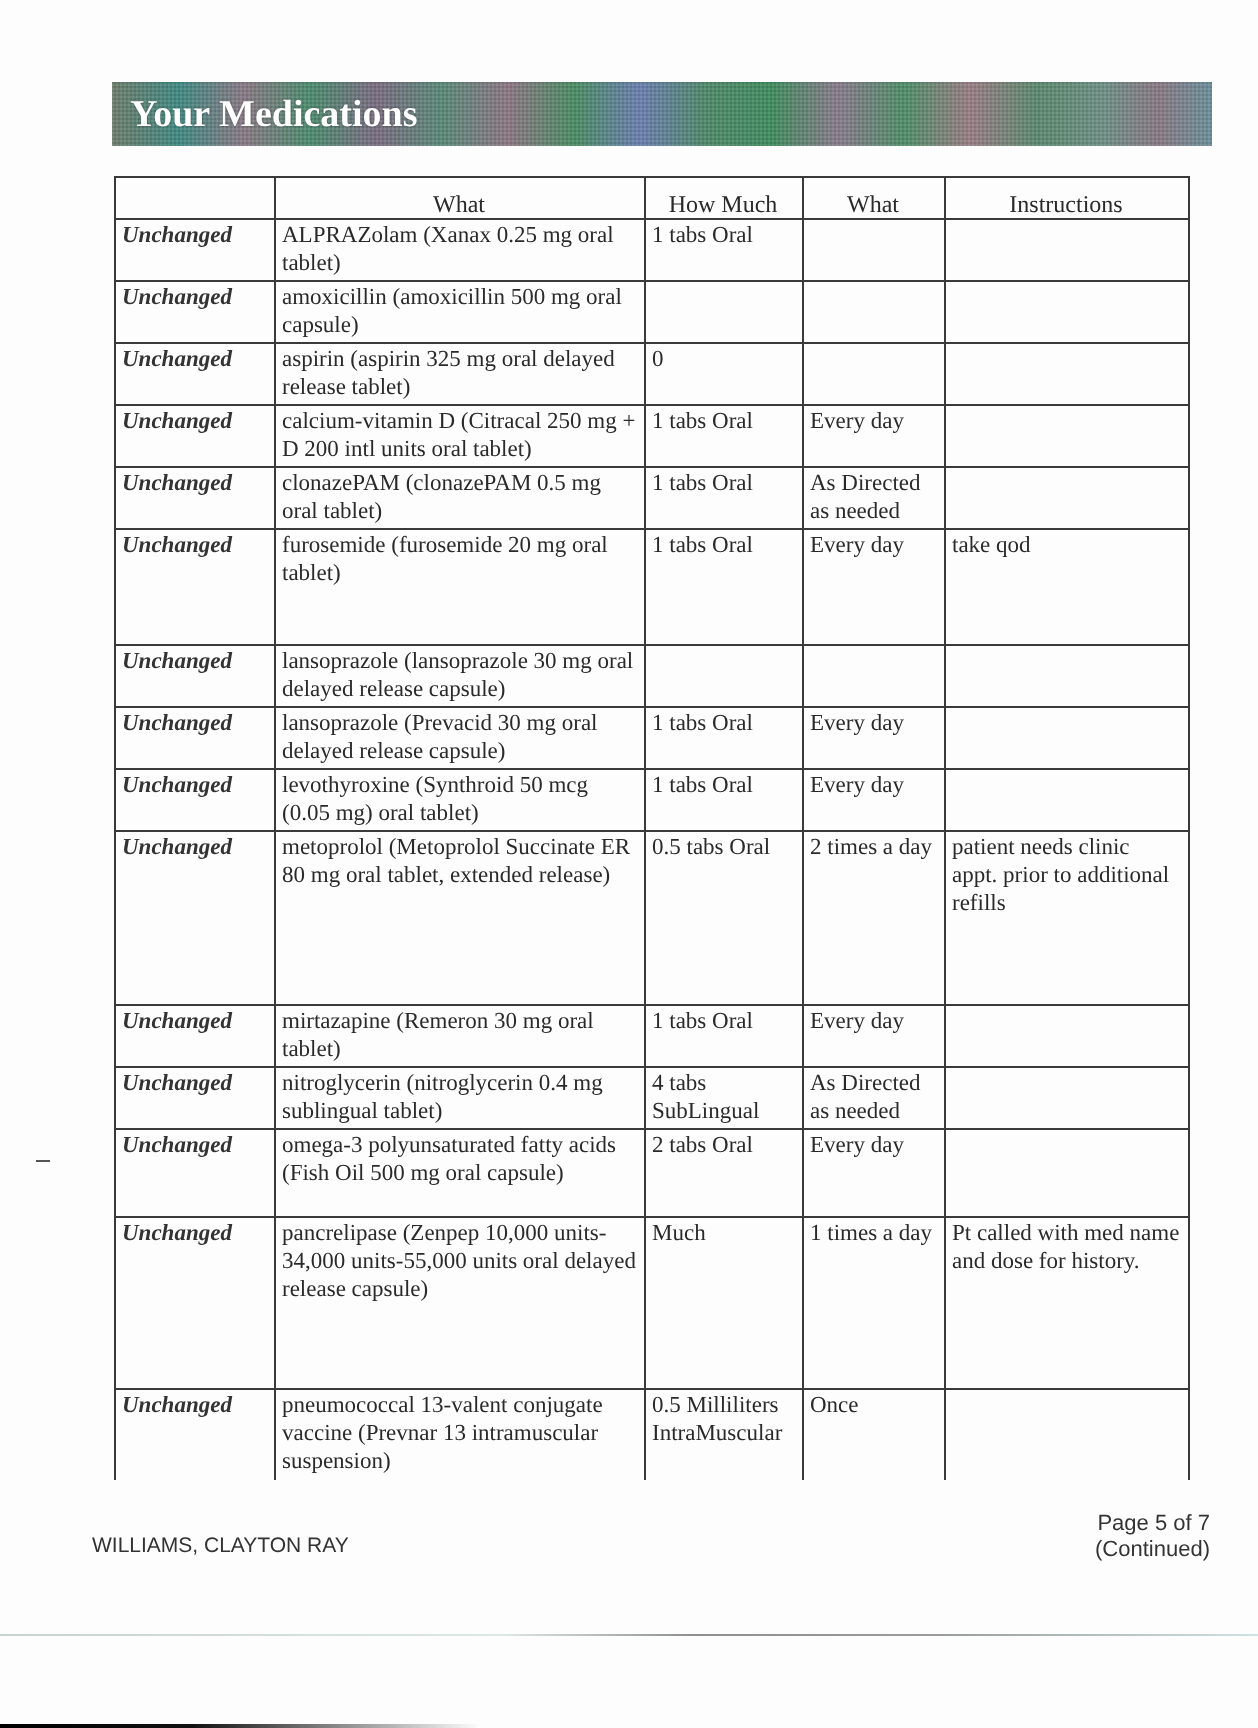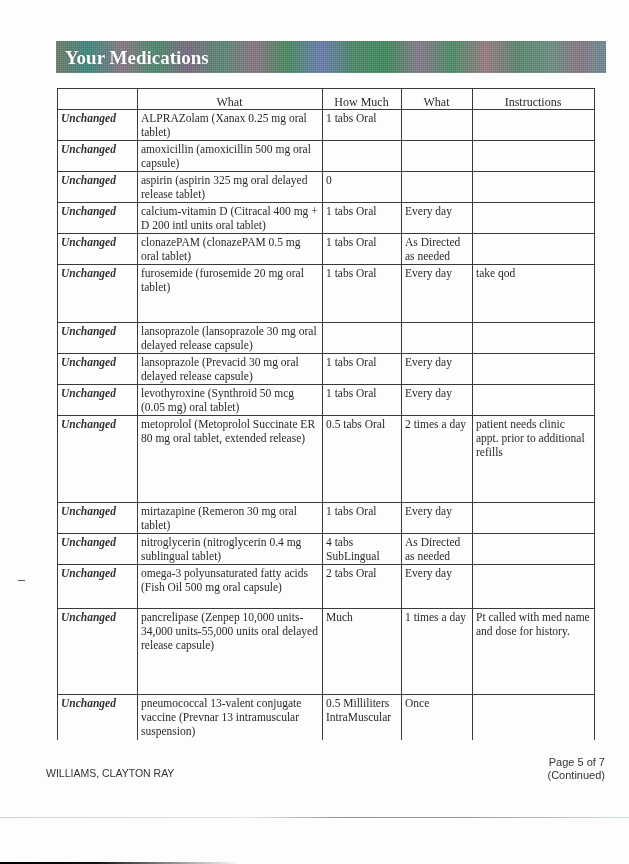--- a/index.html
+++ b/index.html
@@ -160,21 +160,21 @@
     </tr>
     <tr style="height:30px">
       <td class="status">Unchanged</td>
       <td>aspirin (aspirin 325 mg oral delayed release tablet)</td>
       <td>0</td>
       <td></td>
       <td></td>
     </tr>
     <tr style="height:29px">
       <td class="status">Unchanged</td>
-      <td>calcium-vitamin D (Citracal 400 mg + D 200 intl units oral tablet)</td>
+      <td>calcium-vitamin D (Citracal 250 mg + D 200 intl units oral tablet)</td>
       <td>1 tabs Oral</td>
       <td>Every day</td>
       <td></td>
     </tr>
     <tr style="height:30px">
       <td class="status">Unchanged</td>
       <td>clonazePAM (clonazePAM 0.5 mg oral tablet)</td>
       <td>1 tabs Oral</td>
       <td>As Directed as needed</td>
       <td></td>

